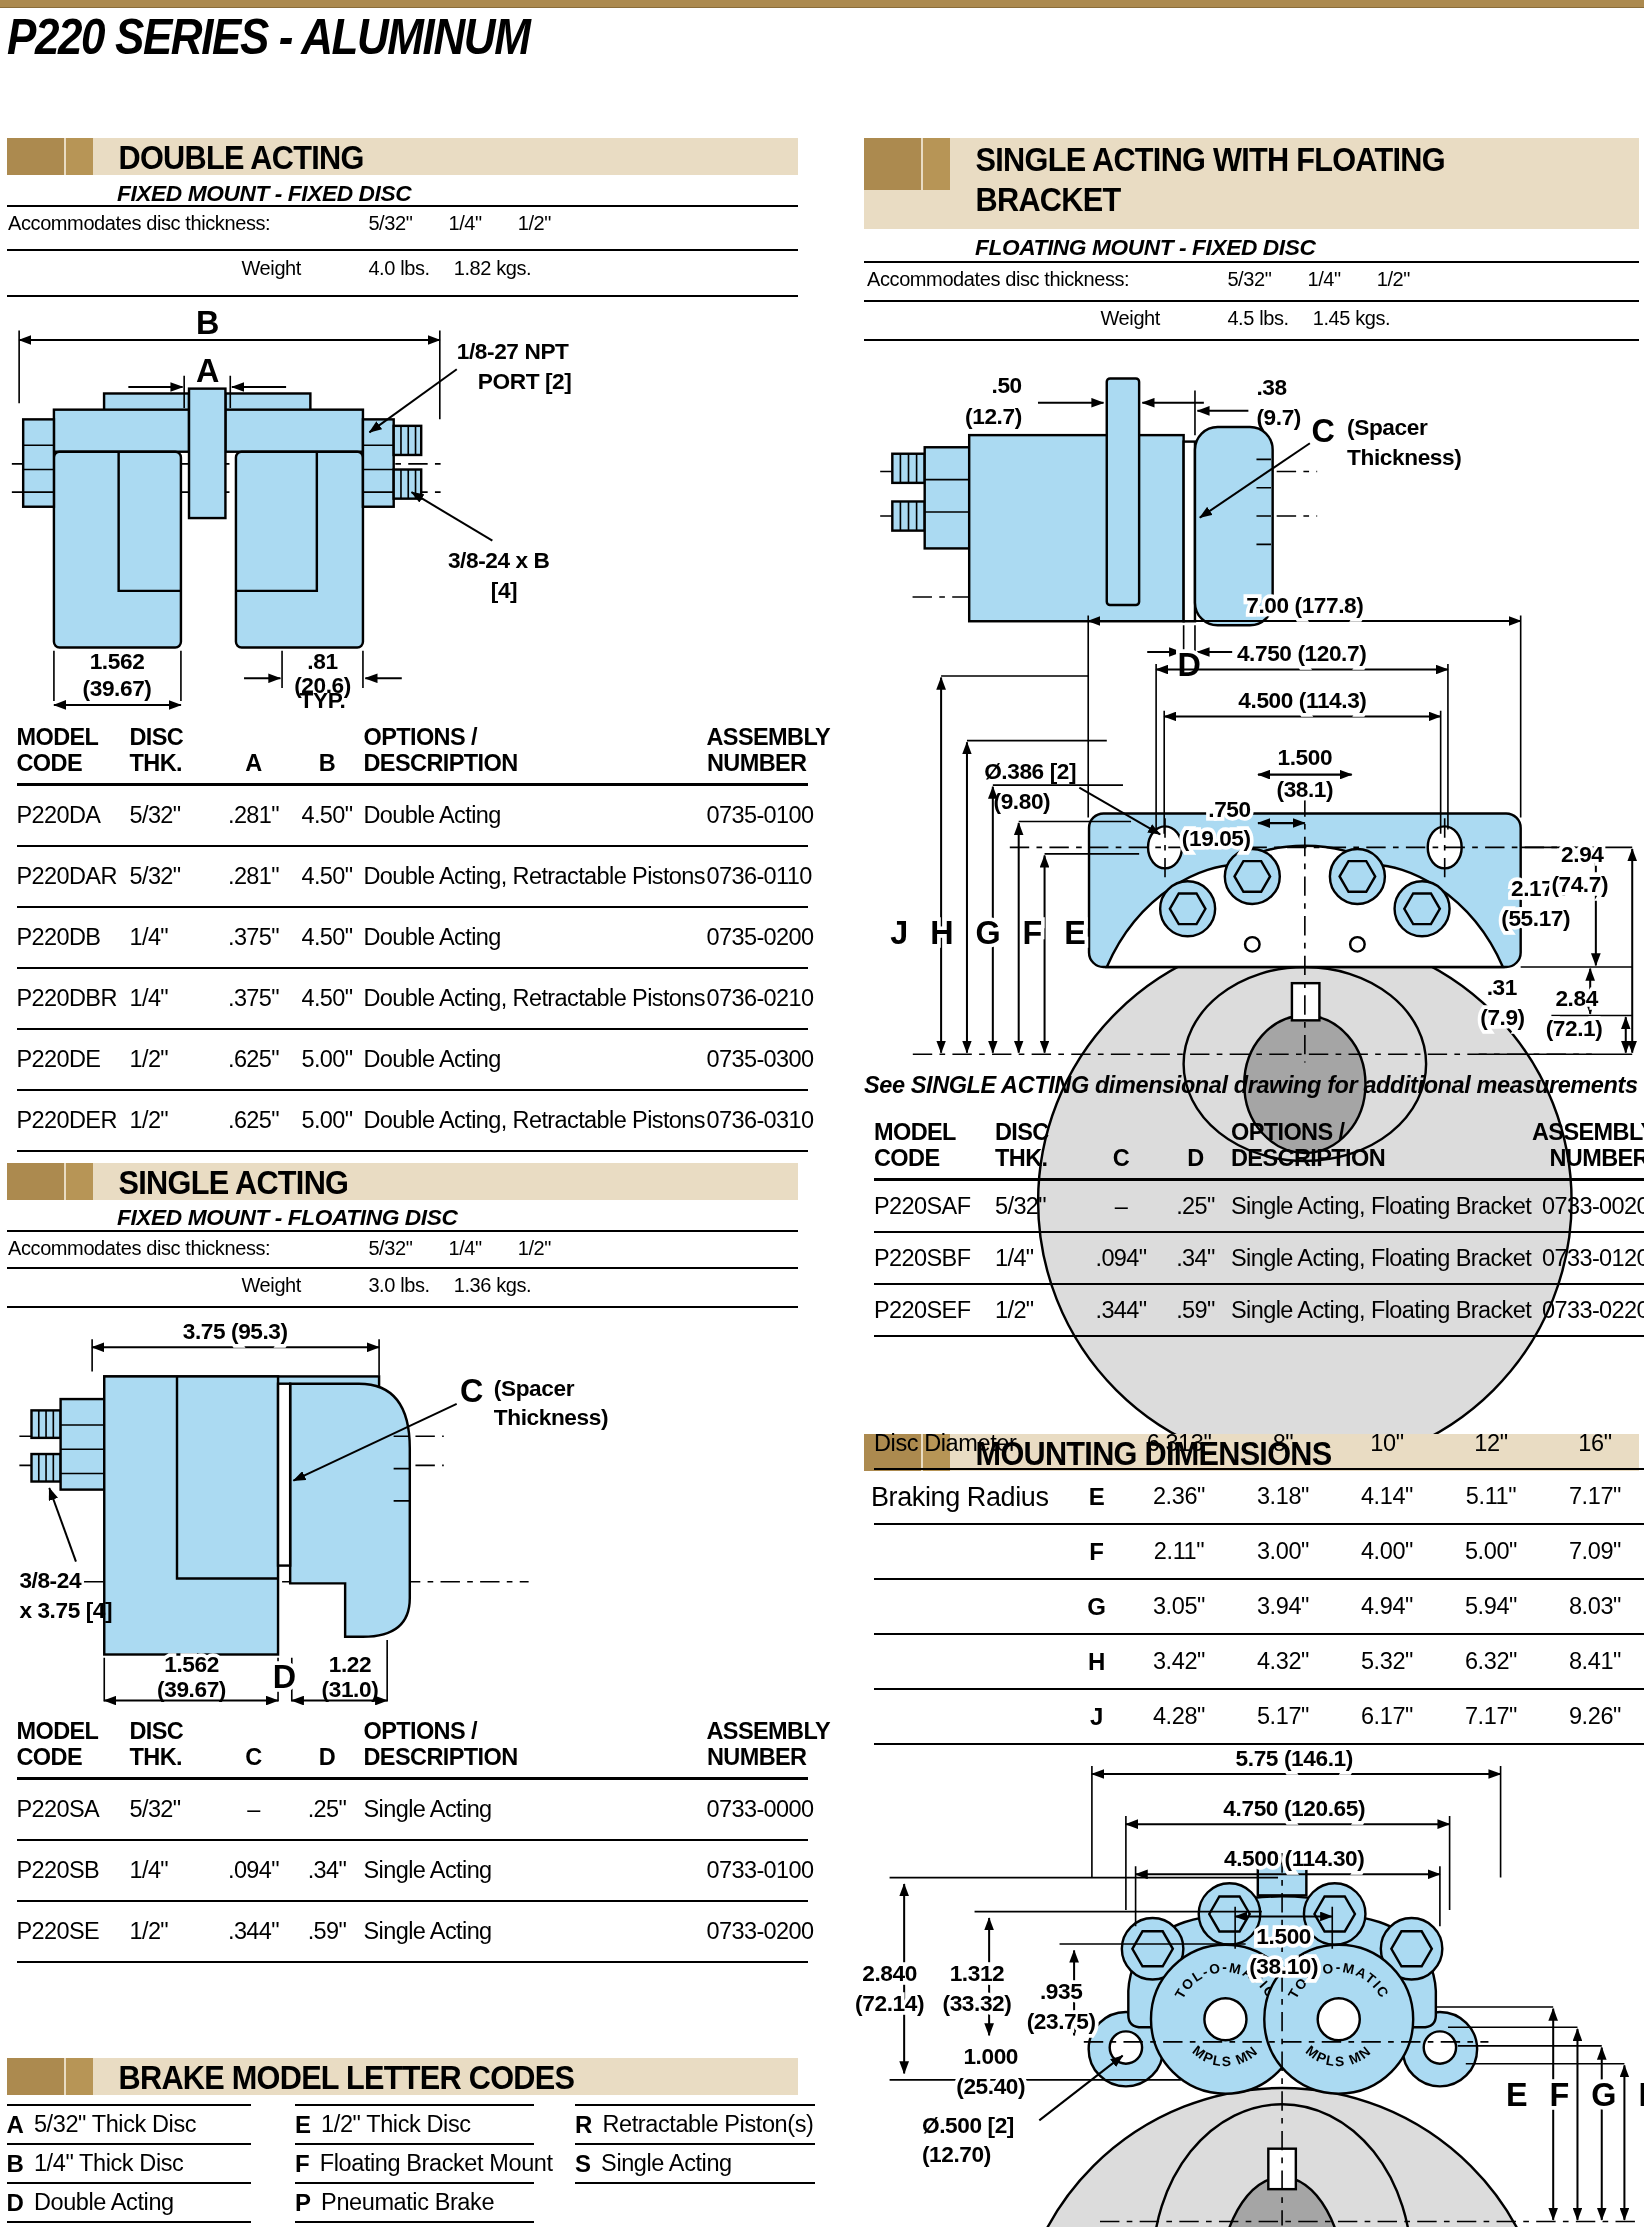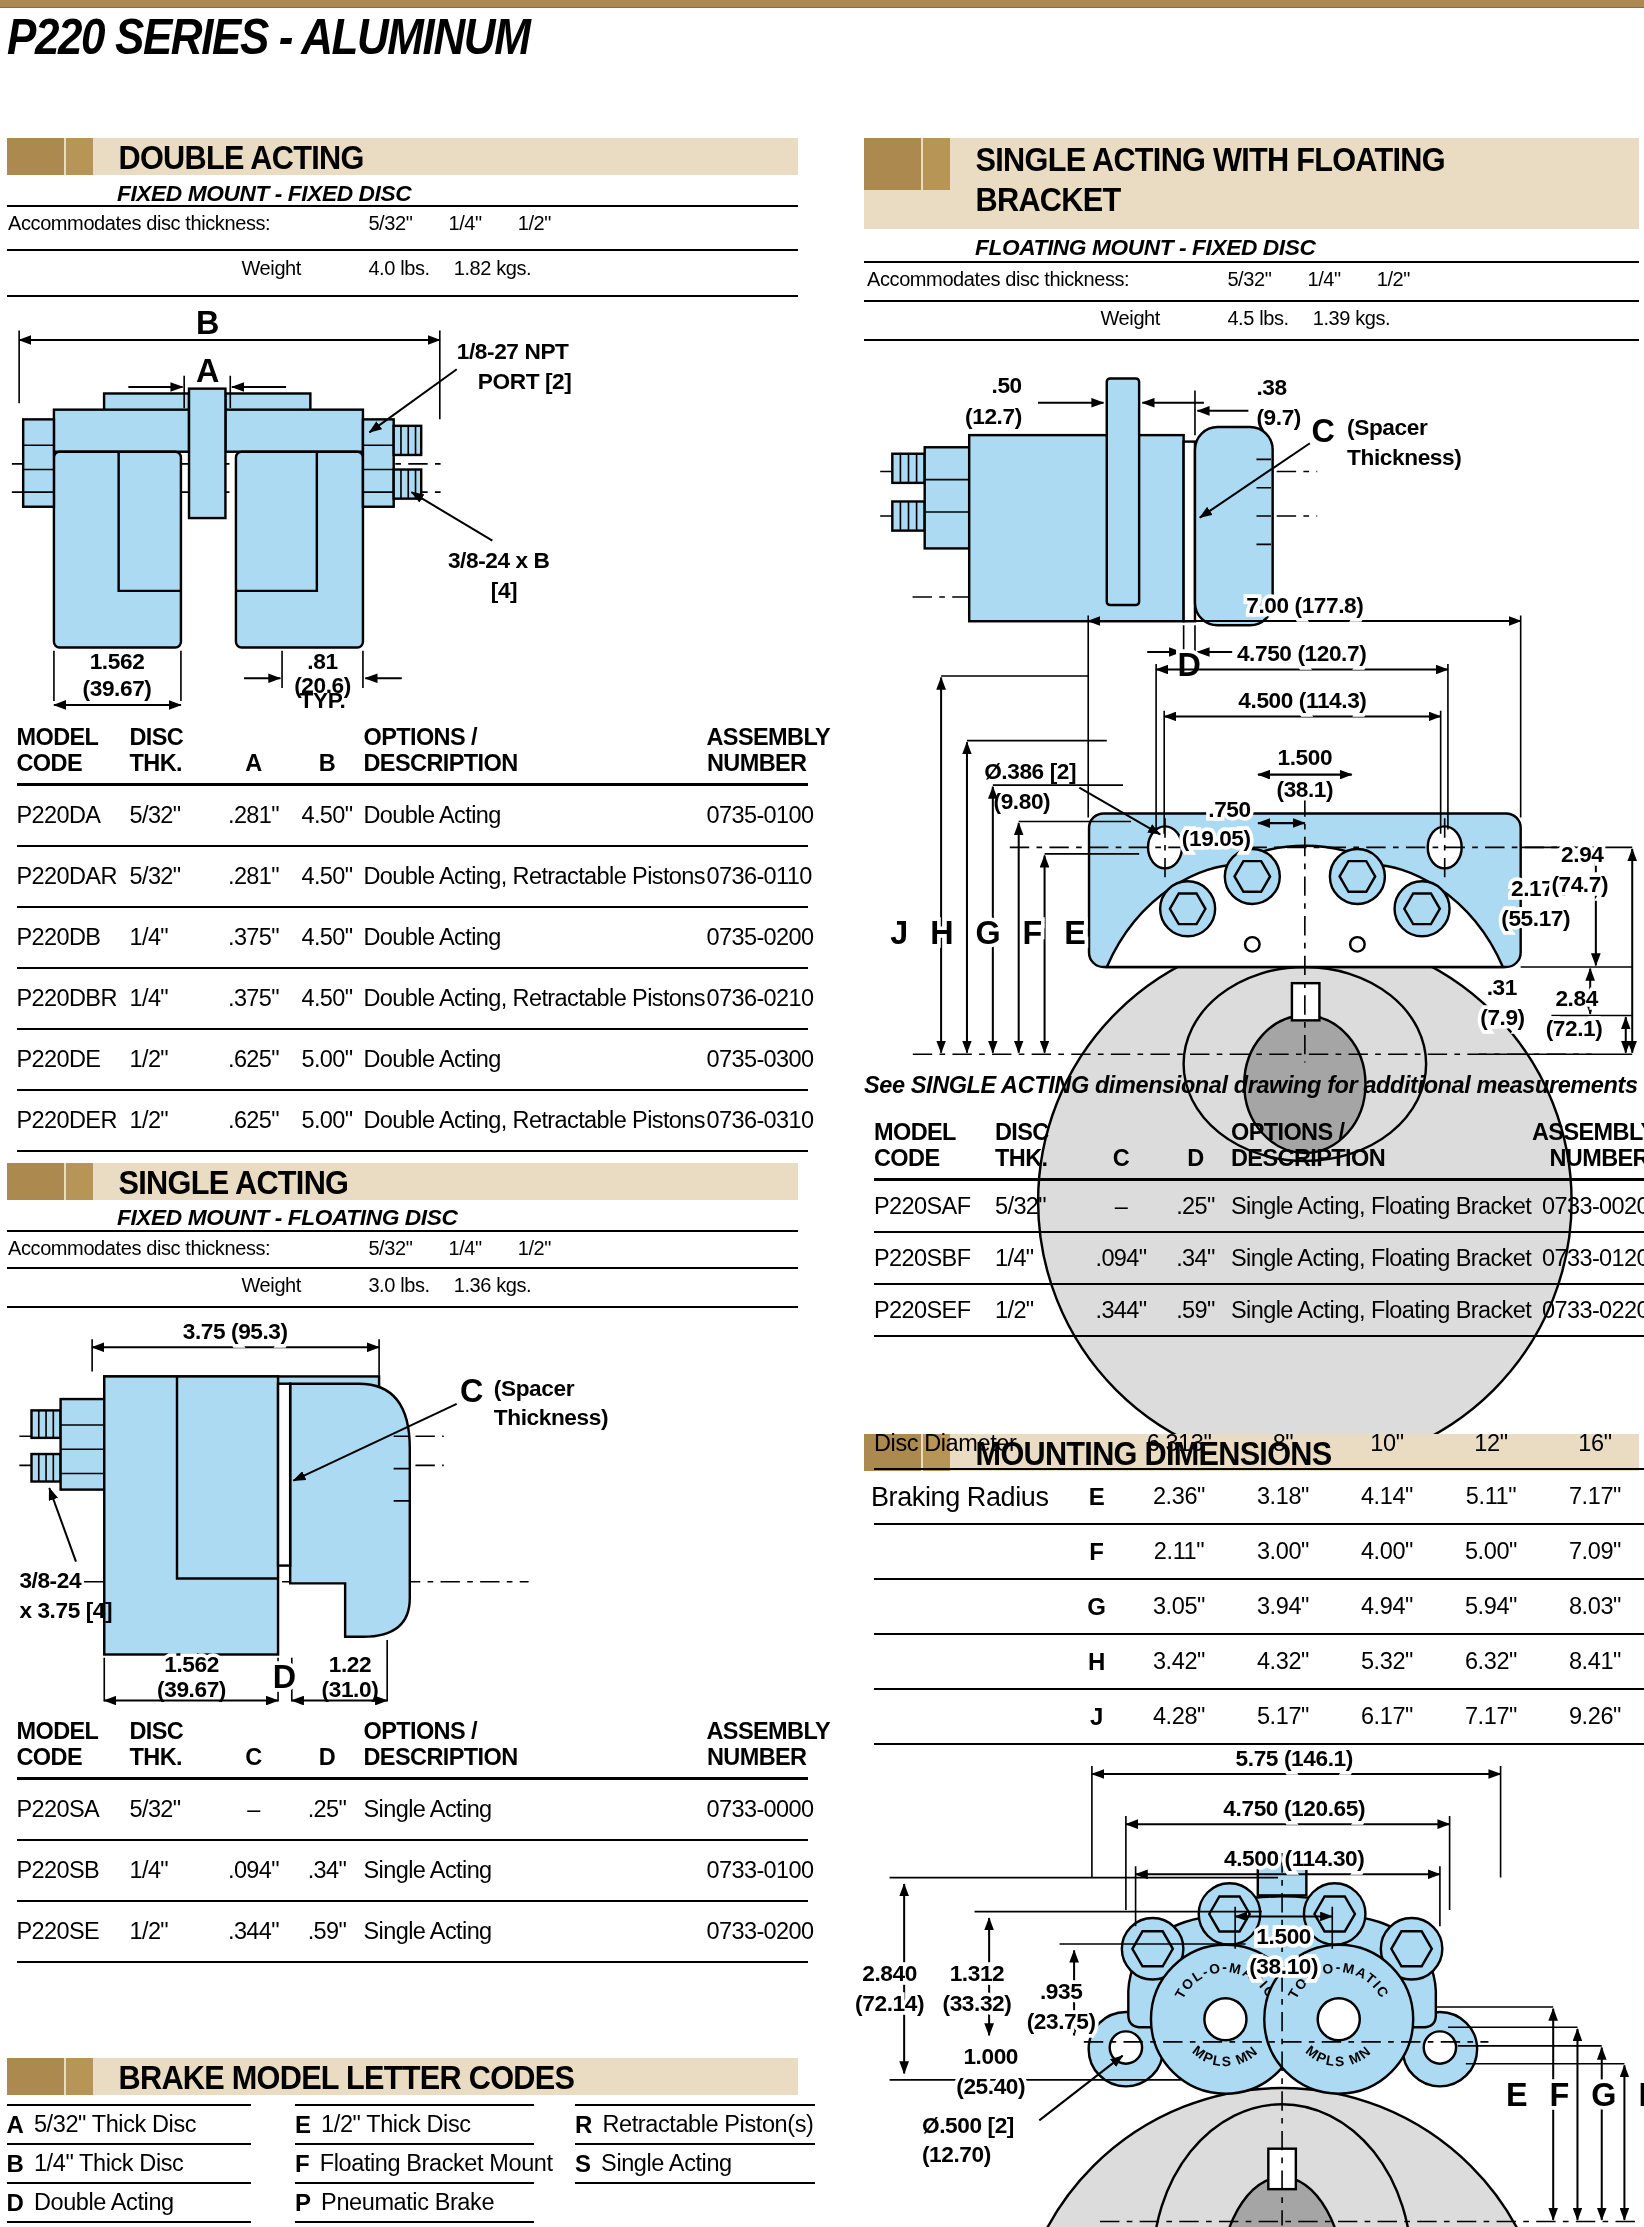--- a/index.html
+++ b/index.html
@@ -390,21 +390,21 @@
       <span>5/32"</span>
       <span>1/4"</span>
       <span>1/2"</span>
     </div>
   </div>
   <div class="rule" style="left:864px;top:300px;width:775px;"></div>
   <div class="spec-row" style="left:867px;top:307px;width:772px;">
     <div class="spec-label ra">Weight</div>
     <div class="spec-vals tight">
       <span>4.5 lbs.</span>
-      <span>1.39 kgs.</span>
+      <span>1.45 kgs.</span>
     </div>
   </div>
   <div class="rule" style="left:864px;top:339px;width:775px;"></div>
 
   <svg style="left:864px;top:346px;" width="615" height="332" viewBox="0 0 760 410">
     <defs>
       <marker id="arr3" viewBox="0 0 16 12" refX="15" refY="6" markerWidth="16" markerHeight="12" markerUnits="userSpaceOnUse" orient="auto-start-reverse">
           <path d="M0,0 L16,6 L0,12 z"></path>
         </marker>
     </defs>

